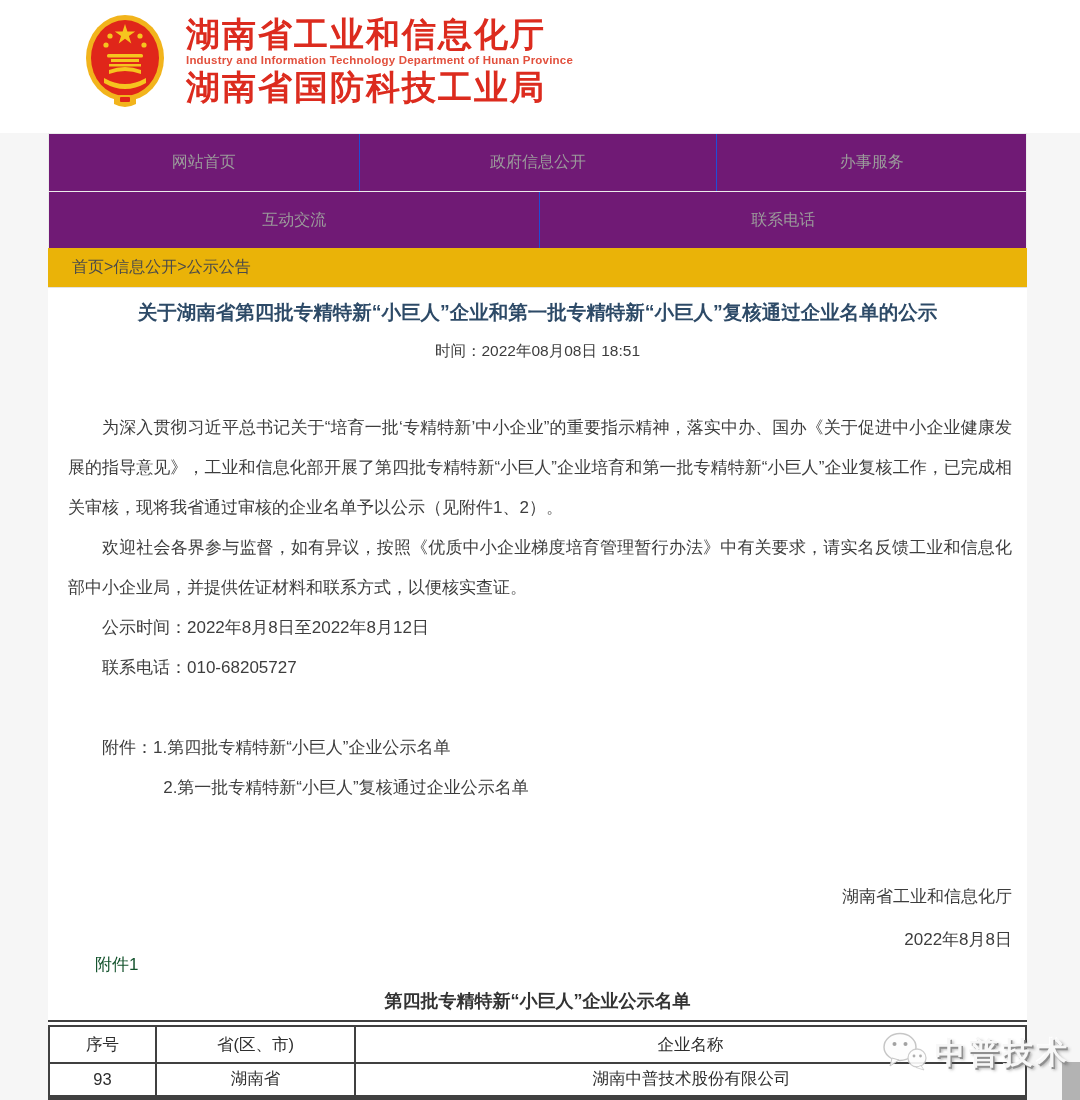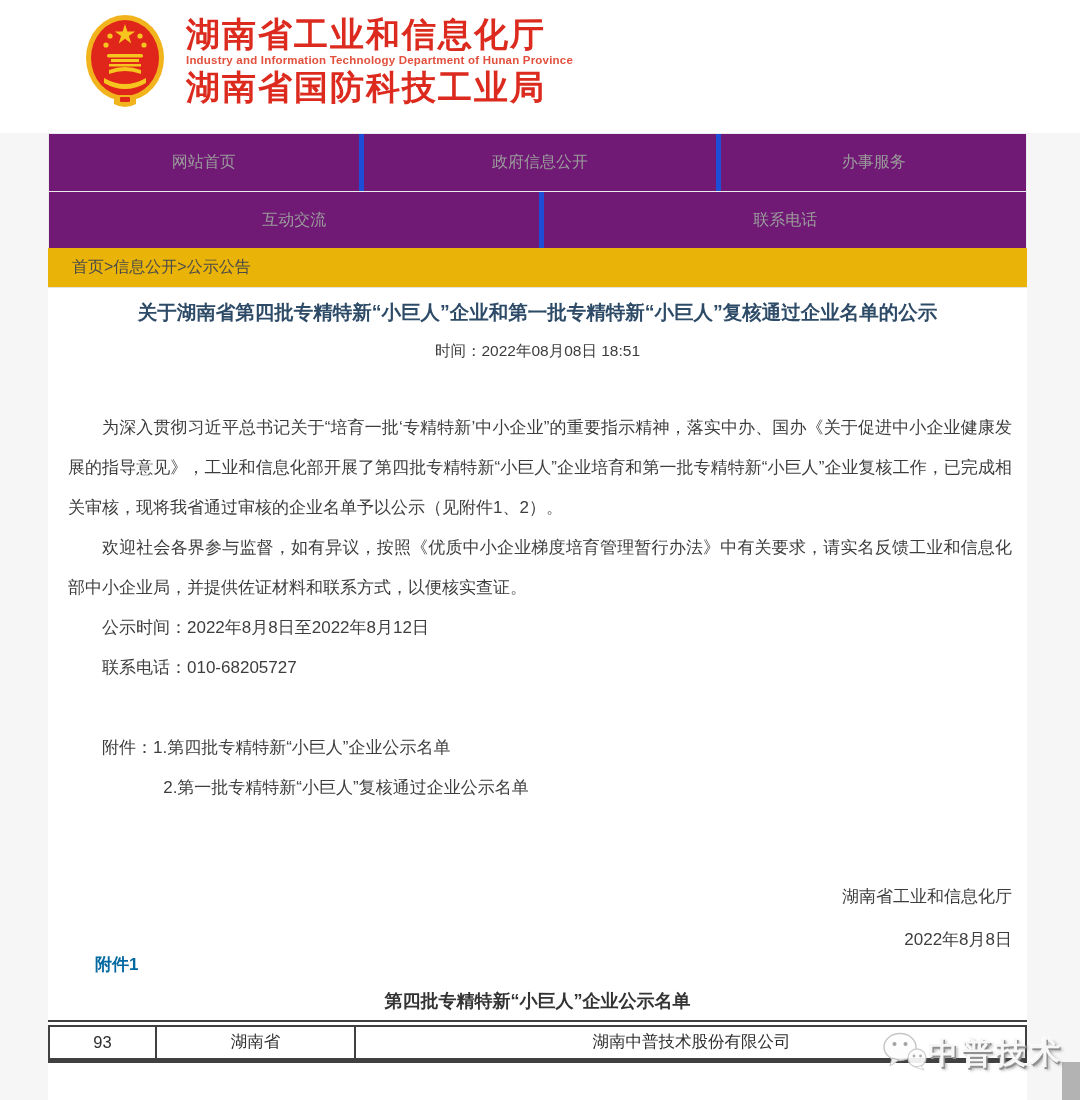--- a/index.html
+++ b/index.html
@@ -14,56 +14,56 @@
   .emblem { position:absolute; left:84px; top:12px; width:82px; height:98px; }
   .org-titles { position:absolute; left:186px; top:15px; }
   .org-cn { font-size:34px; font-weight:bold; color:#dc2b1e; letter-spacing:2px; line-height:38px; white-space:nowrap; }
   .org-en { font-size:11.5px; font-weight:bold; color:#e2503d; letter-spacing:0.2px; line-height:15px; white-space:nowrap; }
 
   
   .nav { position:absolute; left:48px; top:133px; width:979px; background:#701a75; border:1px solid #ececec; }
   .nav-row { display:flex; height:57px; }
   .nav-row + .nav-row { border-top:1px solid #ececec; }
   .nav-cell { display:flex; align-items:center; justify-content:center; font-size:16px; color:#9b9b9b; cursor:pointer; }
-  .nav-cell + .nav-cell { border-left:5px solid #1d4ed8; }
+  .nav-cell + .nav-cell { border-left:1px solid #1d4ed8; }
   .r1c1 { width:31.7%; } .r1c2 { width:36.6%; } .r1c3 { width:31.7%; }
   .r2c1 { width:50.2%; } .r2c2 { width:49.8%; }
 
   
   .breadcrumb-band { position:absolute; left:48px; top:248px; width:979px; height:40px; border-bottom:1px solid #e2e2e2; background:#eab308; }
   .breadcrumb { position:absolute; left:24px; top:0; line-height:38px; font-size:16px; color:#4a4a4a; cursor:pointer; }
 
   
   .article-title { position:absolute; left:48px; top:299px; width:979px; text-align:center; font-size:19.5px; font-weight:bold; color:#2d4a67; }
   .article-time { position:absolute; left:48px; top:341px; width:979px; text-align:center; font-size:15.5px; color:#3c3c3c; }
 
   .body-text { position:absolute; left:68px; top:408px; width:944px; font-size:17px; line-height:40px; color:#3d3d3d; text-align:justify; }
   .body-text p { margin:0; text-indent:2em; }
   .attachments { margin-top:40px; }
   .attachments .att-line1 { text-indent:2em; }
   .attachments .att-line2 { text-indent:0; padding-left:5.6em; }
 
   .signature { position:absolute; right:68px; top:875px; text-align:right; font-size:17px; line-height:43px; color:#3d3d3d; }
 
-  .att1-label { position:absolute; left:95px; top:953px; font-size:17px; color:#0369a1; font-weight:bold; }
+  .att1-label { position:absolute; left:95px; top:953px; font-size:17px; color:#14532d; font-weight:normal; }
   .table-title { position:absolute; left:48px; top:989px; width:979px; text-align:center; font-size:18px; font-weight:bold; color:#333; }
 
   
   .table-wrap { position:absolute; left:48px; top:1020px; width:979px; border-top:2px solid #404040; padding-top:3px; }
   table.listing { width:100%; border-collapse:collapse; border:2px solid #404040; table-layout:fixed; }
   table.listing th, table.listing td { border:2px solid #404040; font-weight:normal; font-size:16.5px; color:#2e2e2e; text-align:center; }
   table.listing th { height:37px; }
   table.listing td { height:34px; }
   .col-no { width:107px; } .col-prov { width:199px; }
   td.cell-company, th.cell-company { text-align:center; }
   td.cell-company { text-align:left; padding-left:2px; }
   tr.data-row td { border-bottom-width:5px; }
 
   
-  .watermark { position:absolute; left:882px; top:1031px; display:flex; align-items:center; z-index:6; }
+  .watermark { position:absolute; left:882px; top:1031px; display:flex; align-items:center; gap:7px; z-index:6; }
   .wm-text { font-size:30px; font-weight:bold; letter-spacing:4px; color:#f7f7f7;
              text-shadow:1.5px 1.5px 0 #8f8f8f, 3px 3px 3px rgba(90,90,90,0.45), -1px -1px 0 rgba(255,255,255,0.9); white-space:nowrap; }
 
   .scroll-fragment { position:absolute; left:1062px; top:1062px; width:18px; height:38px; background:#b3b3b3; }
 </style>
 </head>
 <body>
 
 <div class="page">
 
@@ -134,20 +134,25 @@
   <div class="table-title">第四批专精特新“小巨人”企业公示名单</div>
 
   <div class="table-wrap">
     <table class="listing">
       <colgroup>
           <col class="col-no">
           <col class="col-prov">
           <col>
         </colgroup>
       <tbody>
+          <tr>
+        <th>序号</th>
+        <th>省(区、市)</th>
+        <th class="cell-company">企业名称</th>
+      </tr>
       <tr class="data-row">
         <td>93</td>
         <td>湖南省</td>
         <td class="cell-company">湖南中普技术股份有限公司</td>
       </tr>
     </tbody>
       </table>
   </div>
 
   <div class="watermark">

